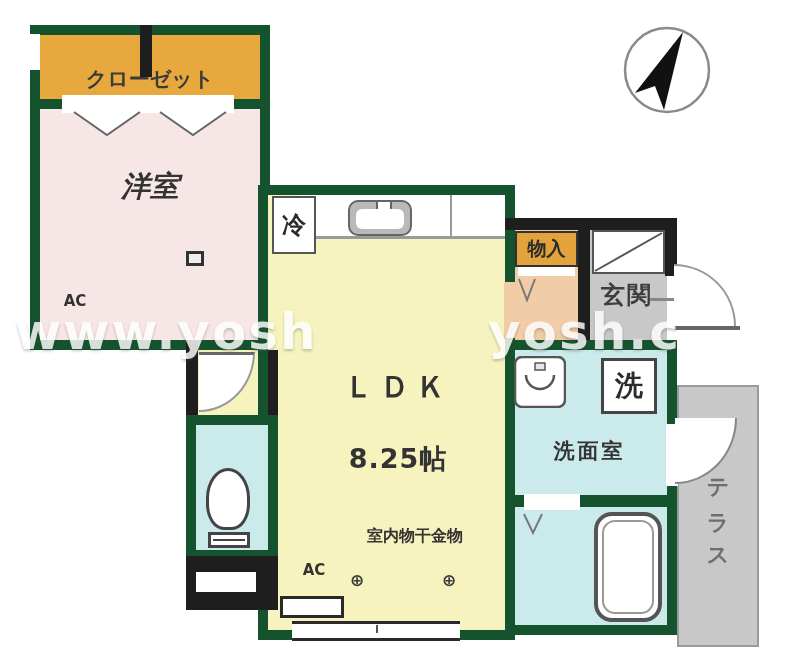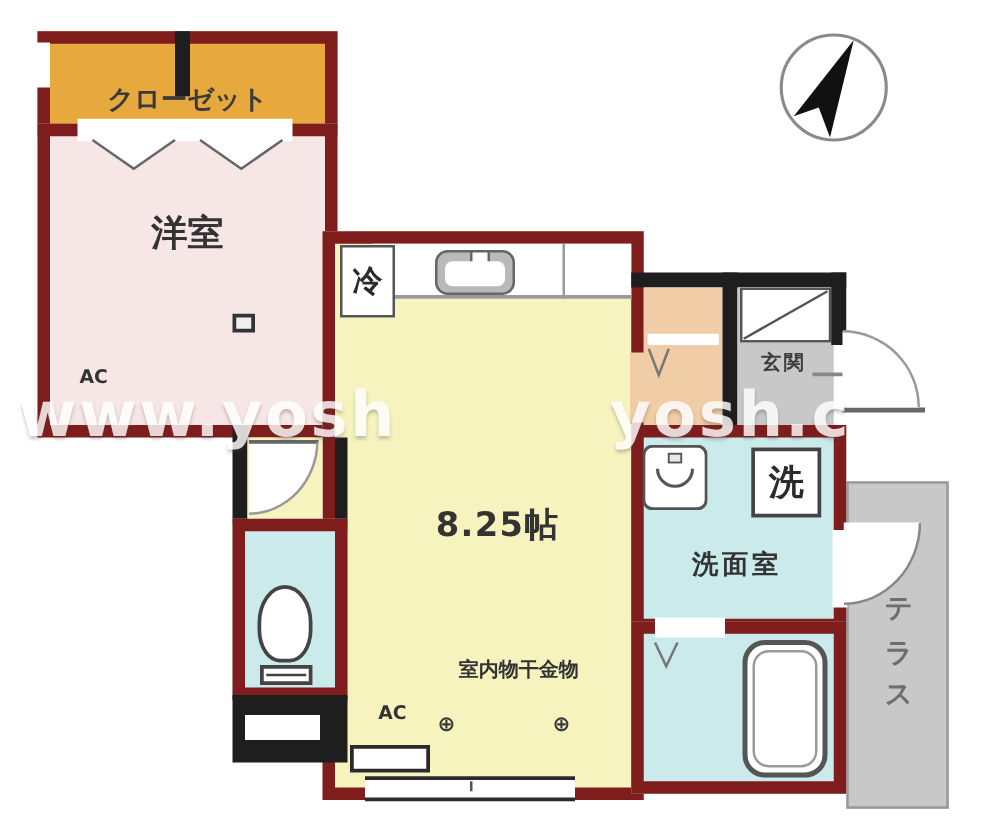--- a/index.html
+++ b/index.html
@@ -1,19 +1,19 @@
 <!DOCTYPE html>
 <html><head>
 <meta charset="utf-8">
 <style>
   html,body{margin:0;padding:0;background:#fff;}
   .plan{position:relative;width:800px;height:658px;background:#ffffff;overflow:hidden;
         font-family:"DejaVu Sans",sans-serif;color:#2b2b2b;}
   .abs{position:absolute;box-sizing:border-box;}
-  .room{position:absolute;box-sizing:border-box;border:10px solid #7f1d1d;}
+  .room{position:absolute;box-sizing:border-box;border:10px solid #14532d;}
   .lbl{position:absolute;box-sizing:border-box;text-align:center;line-height:1.25;
        font-weight:bold;color:#333;}
   .wall{position:absolute;background:#1e1e1e;}
   
   .closet{left:30px;top:25px;width:240px;height:84px;background:#E7A83E;
           display:flex;align-items:flex-end;justify-content:center;padding-bottom:6px;
           font-weight:bold;font-size:21px;color:#3a3a3a;}
   .western{left:30px;top:99px;width:240px;height:251px;background:#F7E6E6;}
   .ldk{left:258px;top:185px;width:257px;height:455px;background:#F6F3BE;}
   .toilet{left:186px;top:415px;width:92px;height:145px;background:#CBEAEC;}
@@ -85,37 +85,38 @@
   <div class="abs" style="left:72px;top:110px;">
     <svg width="70" height="28" viewBox="0 0 70 28">
         <polyline points="2,2 35,25 68,2" fill="#ffffff" stroke="#666" stroke-width="2"></polyline>
       </svg>
   </div>
   <div class="abs" style="left:158px;top:110px;">
     <svg width="70" height="28" viewBox="0 0 70 28">
         <polyline points="2,2 35,25 68,2" fill="#ffffff" stroke="#666" stroke-width="2"></polyline>
       </svg>
   </div>
-  <div class="lbl" style="left:70px;top:168px;width:160px;font-size:29px;">
+  <div class="lbl" style="left:70px;top:168px;width:160px;font-size:29px;font-style:italic;">
     <div>洋室</div>
   </div>
   <div class="lbl" style="left:55px;top:292px;width:40px;font-size:15px;">AC</div>
   <div class="abs" style="left:186px;top:251px;width:18px;height:15px;background:#efefef;border:3px solid #333;"></div>
 
   <div class="room ldk"></div>
   <div class="abs counter"></div>
   <div class="abs counter-div"></div>
   <div class="abs ksink">
     <div class="tap"></div>
     <div class="inner"></div>
   </div>
   <div class="abs fridge">
     <span>冷</span>
   </div>
   <div class="lbl" style="left:318px;top:368px;width:160px;font-size:30px;letter-spacing:6px;">
+    <div>ＬＤＫ</div>
     <div style="font-size:27px;letter-spacing:1px;margin-top:36px;">8.25帖</div>
   </div>
   <div class="lbl" style="left:294px;top:561px;width:40px;font-size:15px;">AC</div>
   <div class="lbl" style="left:330px;top:526px;width:170px;font-size:16px;">室内物干金物</div>
   <span class="hookrow" style="left:350px;top:570px;">⊕</span>
   <span class="hookrow" style="left:442px;top:570px;">⊕</span>
   <div class="abs" style="left:280px;top:596px;width:64px;height:22px;background:#fff;border:3px solid #2a2a2a;"></div>
   <div class="win win-frame" style="left:292px;top:621px;width:168px;height:14px;z-index:5;">
     <div style="position:absolute;left:50%;top:1px;width:2px;height:8px;background:#555;"></div>
   </div>
@@ -127,35 +128,38 @@
   <div class="room toilet"></div>
   <div class="abs bowl"></div>
   <div class="abs tbase">
       <div class="line"></div>
     </div>
   <div class="wall" style="left:186px;top:556px;width:92px;height:54px;"></div>
   <div class="win" style="left:196px;top:572px;width:60px;height:20px;"></div>
 
   <div class="wall" style="left:505px;top:218px;width:172px;height:12px;"></div>
   <div class="abs hall"></div>
+  <div class="abs storagebox">
+    <span>物入</span>
+  </div>
   <div class="win" style="left:518px;top:267px;width:57px;height:9px;"></div>
   <div class="abs" style="left:517px;top:277px;">
     <svg width="20" height="26" viewBox="0 0 20 26">
         <polyline points="2,2 10,23 18,2" fill="none" stroke="#777" stroke-width="2"></polyline>
       </svg>
   </div>
   <div class="abs" style="left:504px;top:282px;width:12px;height:56px;background:#F0CCA7;z-index:4;"></div>
   <div class="wall" style="left:578px;top:218px;width:12px;height:132px;"></div>
   <div class="abs genkan"></div>
   <div class="abs shoebox">
     <svg width="69" height="40" viewBox="0 0 69 40">
         <line x1="1" y1="39" x2="68" y2="1" stroke="#555" stroke-width="2"></line>
       </svg>
   </div>
-  <div class="lbl" style="left:594px;top:280px;width:66px;font-size:16px;letter-spacing:2px;color:#3d3d3d;">玄関</div>
+  <div class="lbl" style="left:594px;top:280px;width:66px;font-size:24px;letter-spacing:2px;color:#3d3d3d;font-family:Liberation Serif, serif;">玄関</div>
   <div class="abs" style="left:650px;top:298px;width:28px;height:3px;background:#888;"></div>
   <div class="wall" style="left:665px;top:218px;width:12px;height:58px;"></div>
   <div class="abs" style="left:674px;top:326px;width:66px;height:4px;background:#666;"></div>
   <div class="arc arc-genkan"></div>
 
   <div class="abs terrace">
     <span class="terrace-text">テラス</span>
   </div>
 
   <div class="room washroom"></div>

